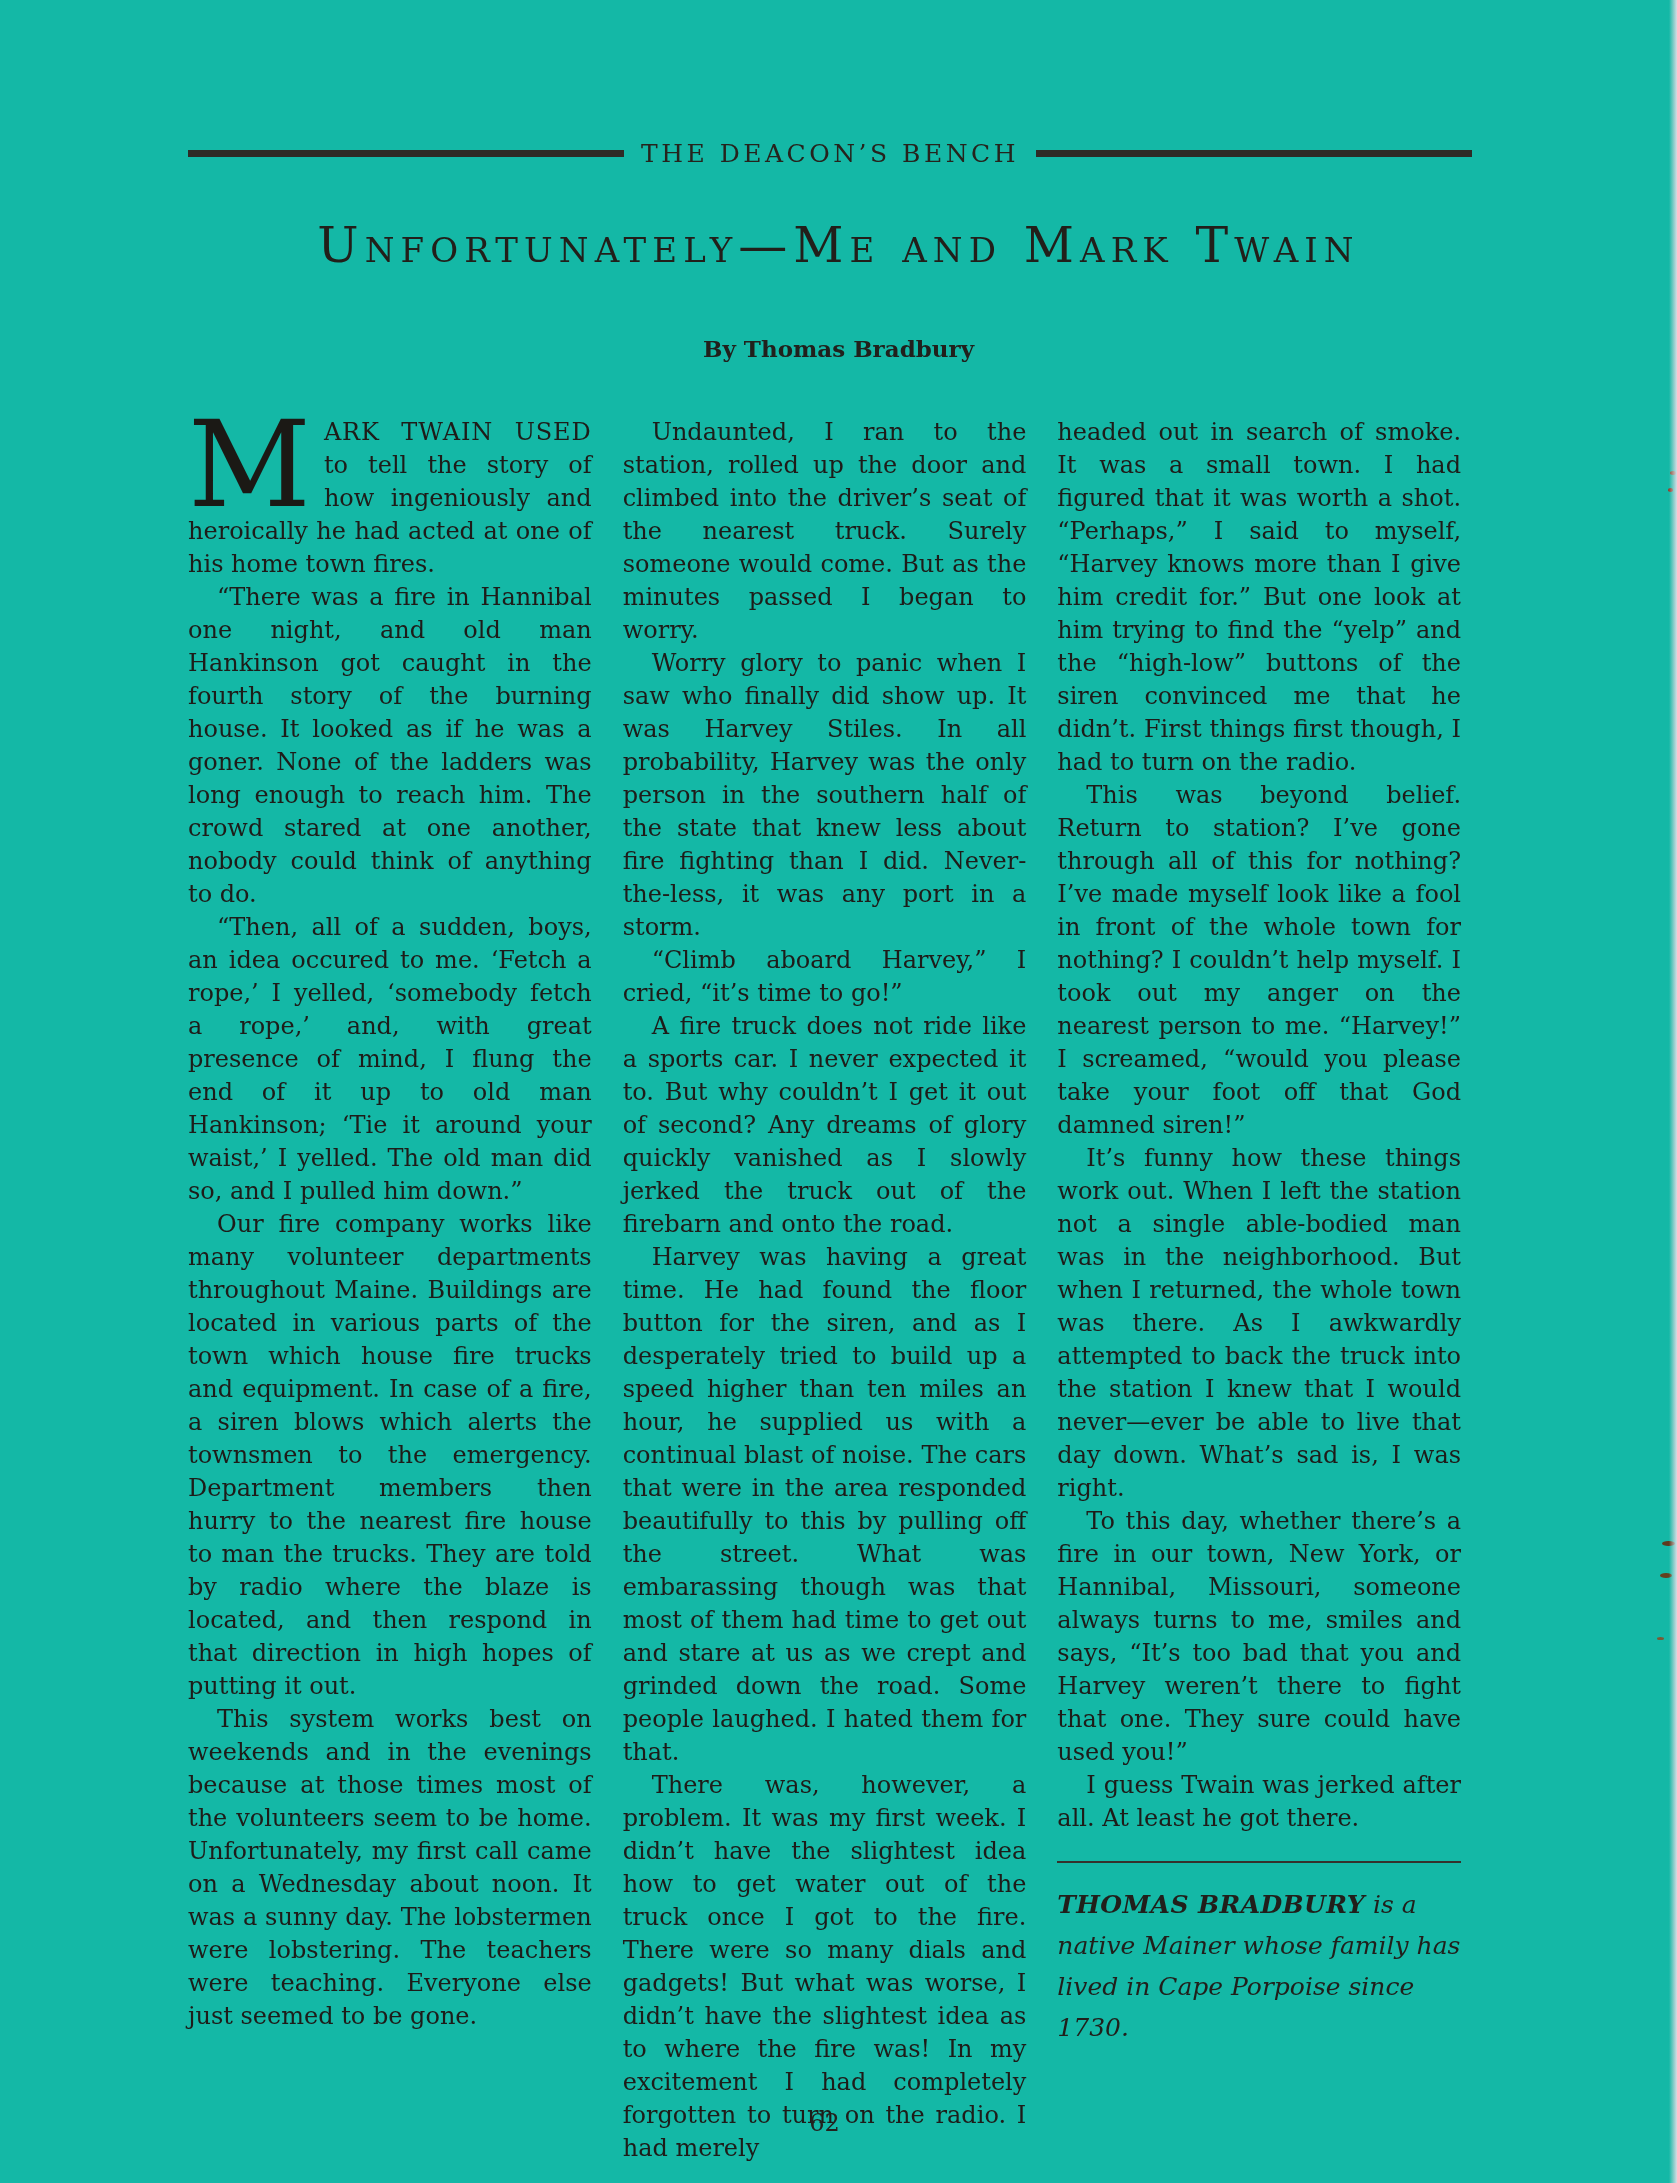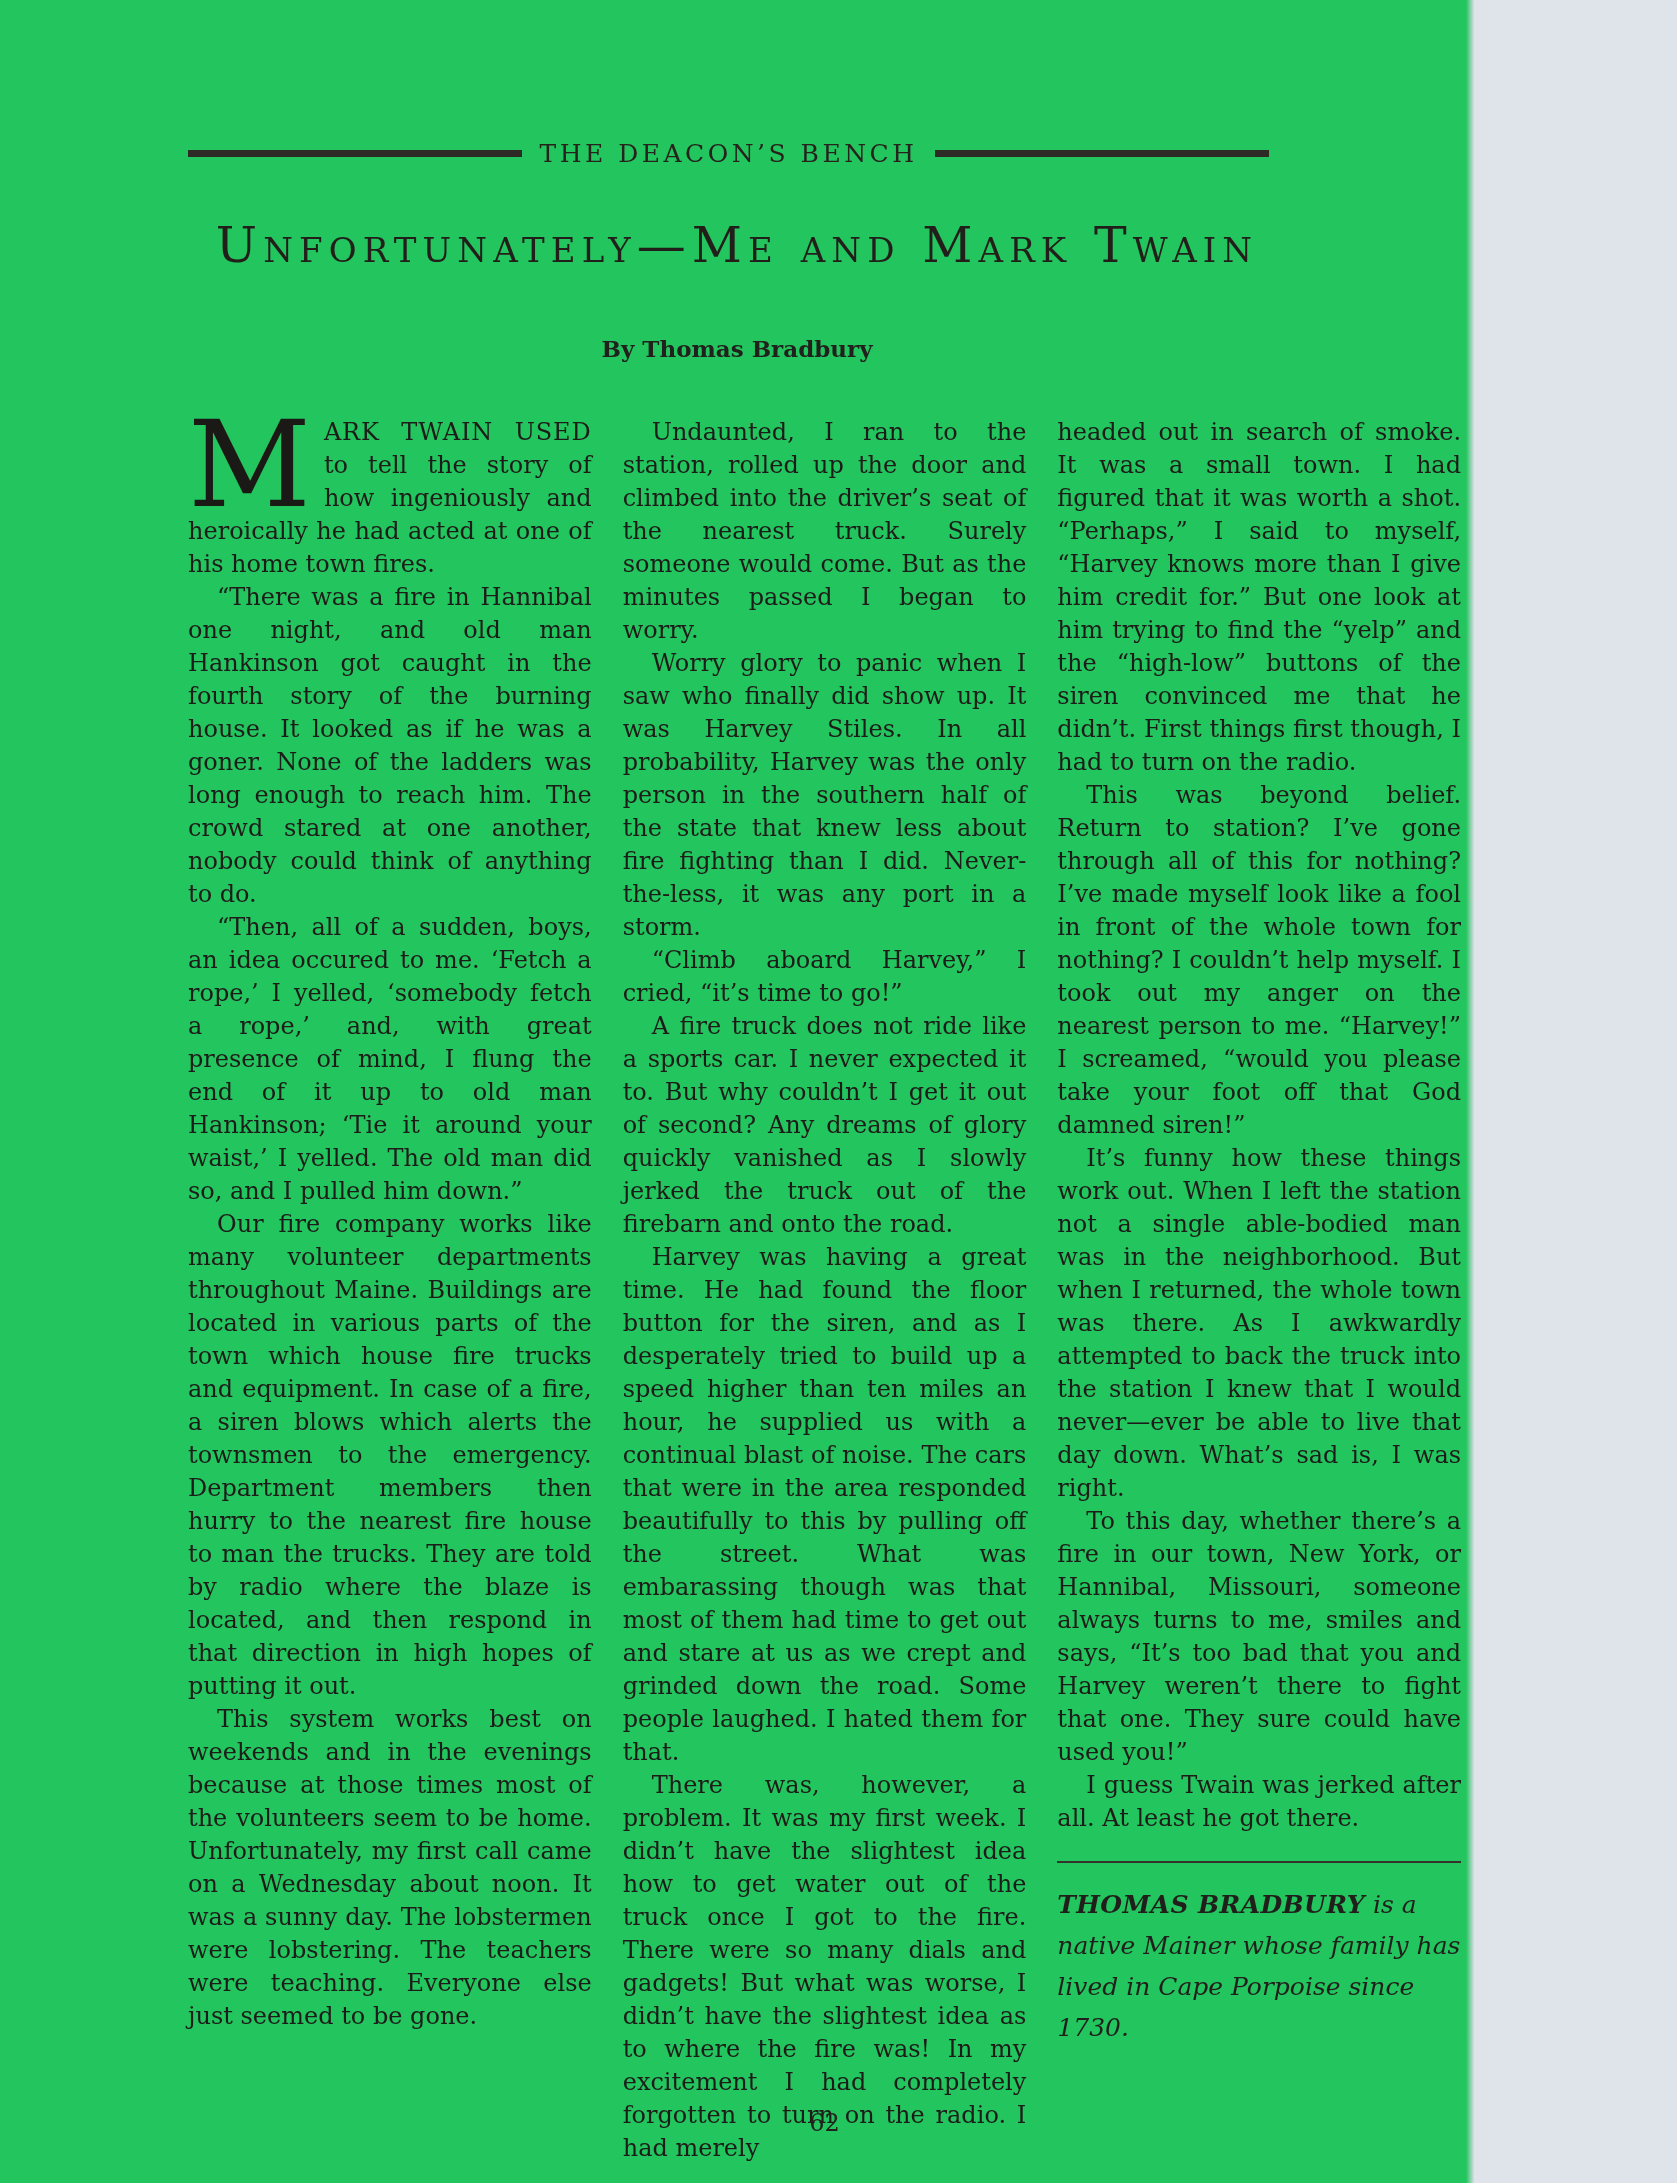--- a/index.html
+++ b/index.html
@@ -3,22 +3,22 @@
 <meta charset="utf-8">
 <style>
   html, body { margin: 0; padding: 0; }
   body {
     width: 1677px; height: 2183px;
     background: #dfe3ea;
     font-family: "DejaVu Serif", "Liberation Serif", serif;
   }
   .page {
     position: relative;
-    width: 1474px; height: 2183px;
-    background: #22c55e;
+    width: 1677px; height: 2183px;
+    background: #14b8a6;
     overflow: hidden;
     color: #1e1c19;
   }
   
   .kicker-row {
     position: absolute; left: 188px; right: 205px; top: 139px;
     display: flex; align-items: center; gap: 17.5px;
   }
   .kicker-rule { flex: 1; height: 6.1px; background: #2e2b26; }
   .kicker {

